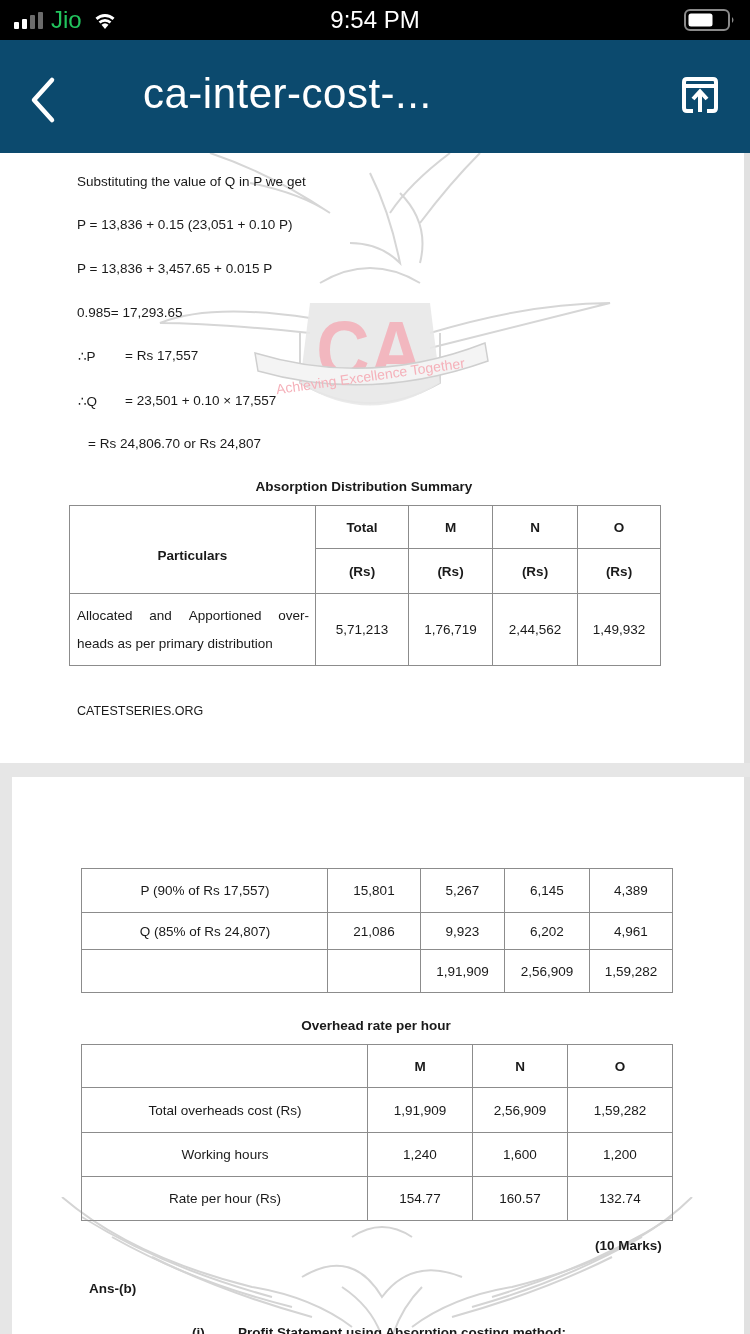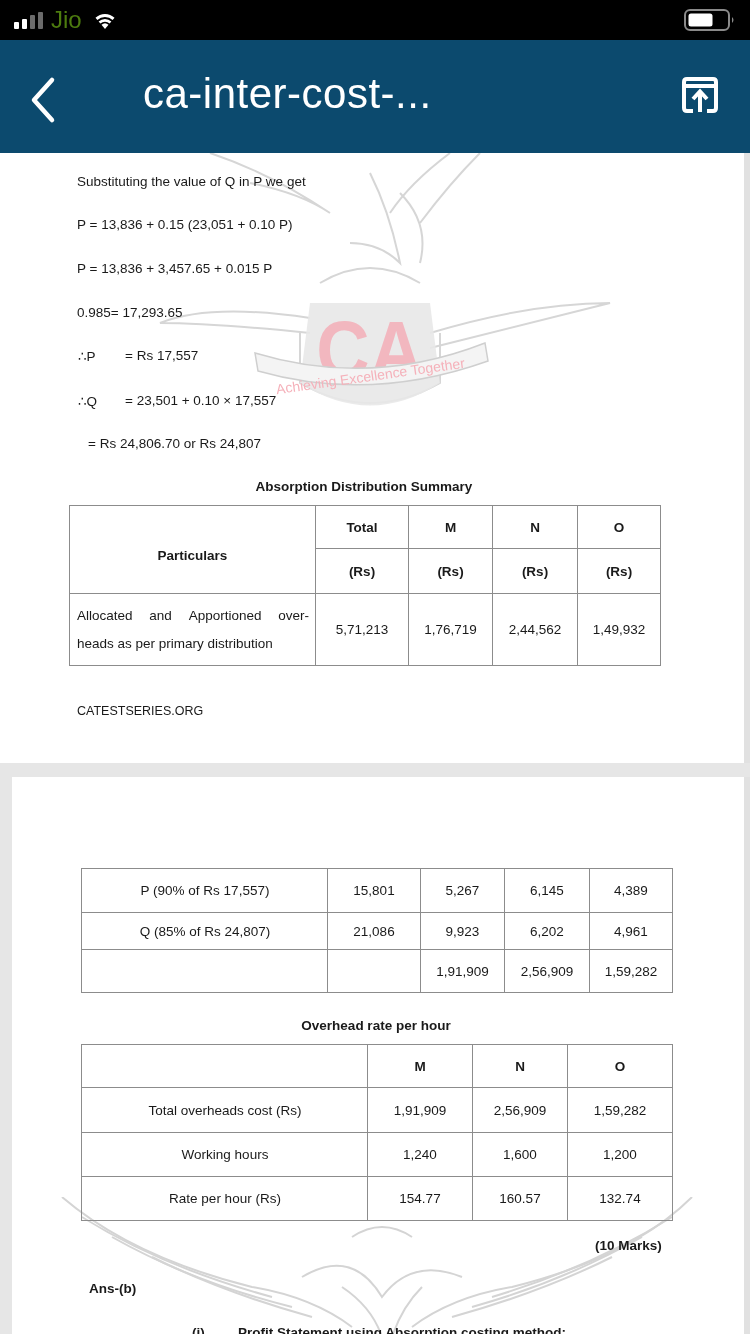--- a/index.html
+++ b/index.html
@@ -5,21 +5,21 @@
   * { margin: 0; padding: 0; box-sizing: border-box; }
   html, body { width: 750px; height: 1334px; overflow: hidden; background: #e6e6e6; }
   body { position: relative; font-family: "Liberation Sans", sans-serif; }
 
   
   .statusbar { position: absolute; left: 0; top: 0; width: 750px; height: 40px; background: #000; color: #fff; }
   .sb-left { position: absolute; left: 14px; top: 6px; display: flex; align-items: center; height: 28px; }
   .signal { display: flex; align-items: flex-end; gap: 3px; height: 17px; margin-right: 8px; }
   .signal span { width: 5px; background: #fff; border-radius: 1px; }
   .signal span.dim { background: #6b6b6b; }
-  .carrier { font-size: 24px; color: #4d7c0f; margin-right: 10px; }
+  .carrier { font-size: 24px; color: #22c55e; margin-right: 10px; }
   .wifi { width: 26px; height: 22px; }
   .time { position: absolute; left: 0; width: 750px; top: 6px; text-align: center; font-size: 24px; font-weight: normal; }
   .battery { position: absolute; right: 14px; top: 9px; width: 52px; height: 22px; }
 
   
   .appbar { position: absolute; left: 0; top: 40px; width: 750px; height: 113px; background: #0c4a6e; color: #fff; }
   .back-btn { position: absolute; left: 26px; top: 30px; width: 40px; height: 56px; cursor: pointer; }
   .title { position: absolute; left: 143px; top: 30px; font-size: 42px; letter-spacing: 0.5px; color: #fff; }
   .open-btn { position: absolute; left: 680px; top: 76px; width: 40px; height: 38px; cursor: pointer; }
 
@@ -56,20 +56,21 @@
       <span class="dim" style="height:14px"></span>
       <span class="dim" style="height:17px"></span>
     </div>
     <span class="carrier">Jio</span>
     <svg class="wifi" viewBox="0 0 26 22">
       <path d="M13 20 L9.5 15.8 A5.2 5.2 0 0 1 16.5 15.8 Z" fill="#fff"></path>
       <path d="M6.6 12.4 A9.4 9.4 0 0 1 19.4 12.4 L17.6 14.5 A6.6 6.6 0 0 0 8.4 14.5 Z" fill="#fff"></path>
       <path d="M3.5 8.8 A13.8 13.8 0 0 1 22.5 8.8 L20.6 11 A11 11 0 0 0 5.4 11 Z" fill="#fff"></path>
     </svg>
   </div>
+  <div class="time">9:54 PM</div>
   <svg class="battery" viewBox="0 0 52 22">
     <rect x="1" y="1" width="44" height="20" rx="5" fill="none" stroke="#8a8a8a" stroke-width="2"></rect>
     <rect x="4.5" y="4.5" width="24" height="13" rx="2.5" fill="#fff"></rect>
     <path d="M48 8 Q51 11 48 14 Z" fill="#8a8a8a"></path>
   </svg>
 </div>
 
 <div class="appbar">
   <svg class="back-btn" viewBox="0 0 40 56">
     <g>

